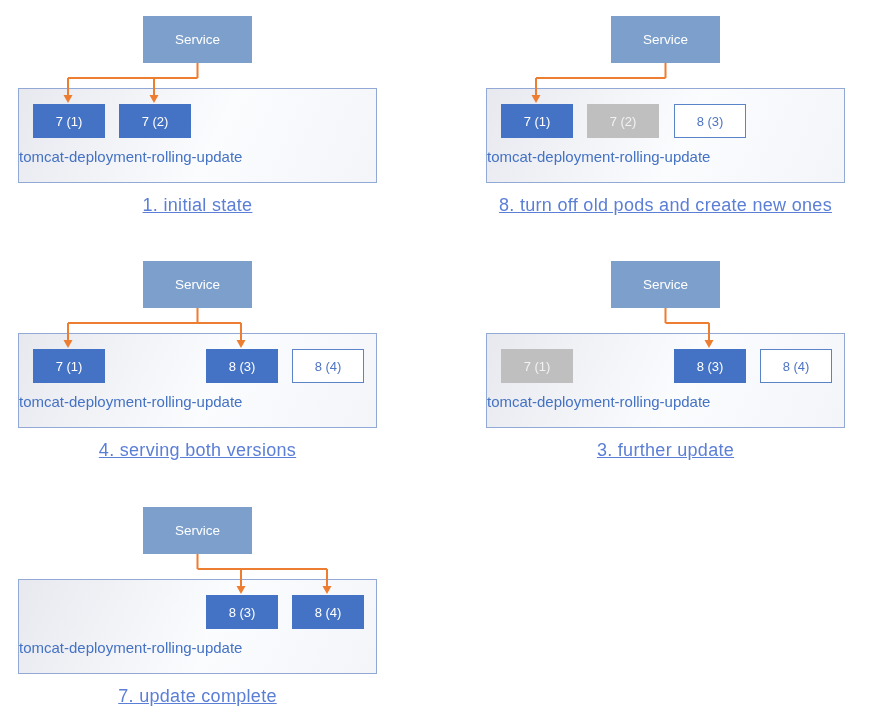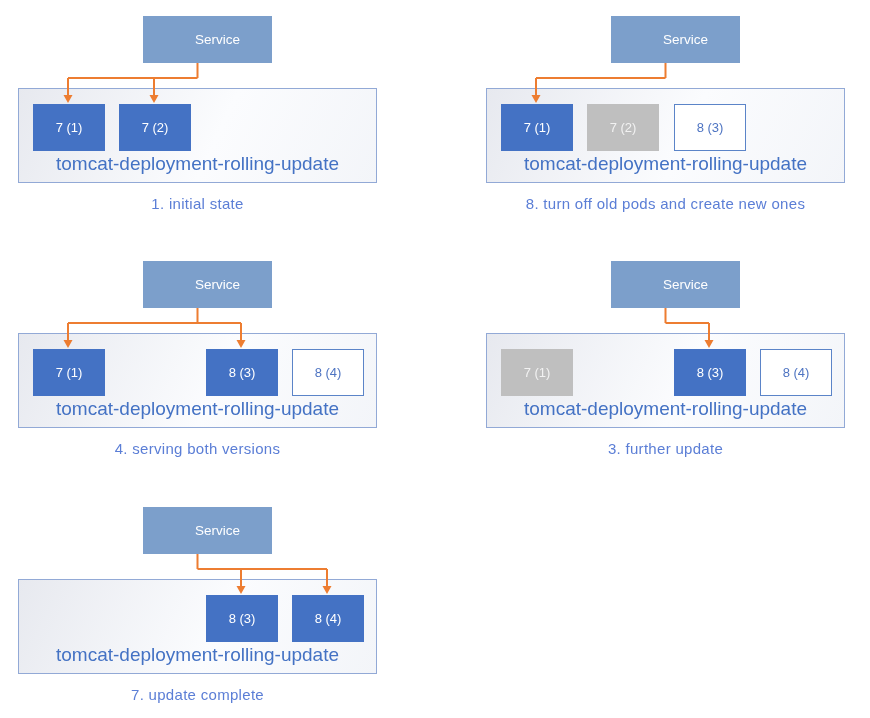--- a/index.html
+++ b/index.html
@@ -3,42 +3,42 @@
 <meta charset="utf-8">
 <style>
   html,body{margin:0;padding:0;background:#ffffff;}
   body{font-family:"Liberation Sans",sans-serif;}
   .canvas{position:relative;width:870px;height:718px;background:#ffffff;overflow:hidden;}
   .panel{position:absolute;width:435px;height:246px;}
   .service{
     position:absolute;top:16px;width:109px;height:47px;
     background:var(--service-fill);color:var(--service-text);
     display:flex;align-items:center;justify-content:center;
-    font-size:13.5px;z-index:1;padding-left:20px;
+    font-size:13.5px;z-index:1;
   }
   .arrows{position:absolute;left:0;top:0;width:435px;height:246px;z-index:2;}
   .deployment{
     position:absolute;top:88px;width:359px;height:95px;box-sizing:border-box;
     border:1px solid var(--deployment-border);
     background:linear-gradient(115deg,#e7e9ef 0%,#fbfcfe 55%,#f3f5f9 100%);
   }
   .deploy-label{
-    position:absolute;left:0;right:0;bottom:7px;text-align:center;
-    color:var(--deployment-text);font-size:19px;
+    position:absolute;left:0;right:0;bottom:17px;text-align:left;
+    color:var(--deployment-text);font-size:15px;
   }
   .pod{
-    position:absolute;top:15px;width:72px;height:47px;box-sizing:border-box;
+    position:absolute;top:15px;width:72px;height:34px;box-sizing:border-box;
     display:flex;align-items:center;justify-content:center;font-size:13px;
   }
   .pod.active{background:var(--pod-active-fill);color:var(--pod-active-text);}
   .pod.old{background:var(--pod-old-fill);color:var(--pod-old-text);}
   .pod.new{background:var(--pod-new-fill);border:1px solid var(--pod-new-border);color:var(--pod-new-text);}
   .caption{
     position:absolute;top:195px;width:359px;text-align:center;
-    color:var(--caption-text);font-size:15px;letter-spacing:.3px;
+    color:var(--caption-text);font-size:18px;letter-spacing:.3px;text-decoration:underline;
   }
 </style>
 </head>
 <body>
 
 <div class="canvas" id="canvas">
     <div class="panel" style="left: 0px; top: 0px;">
       <div class="service" style="left: 143px;">
         <span>Service</span>
       </div>

